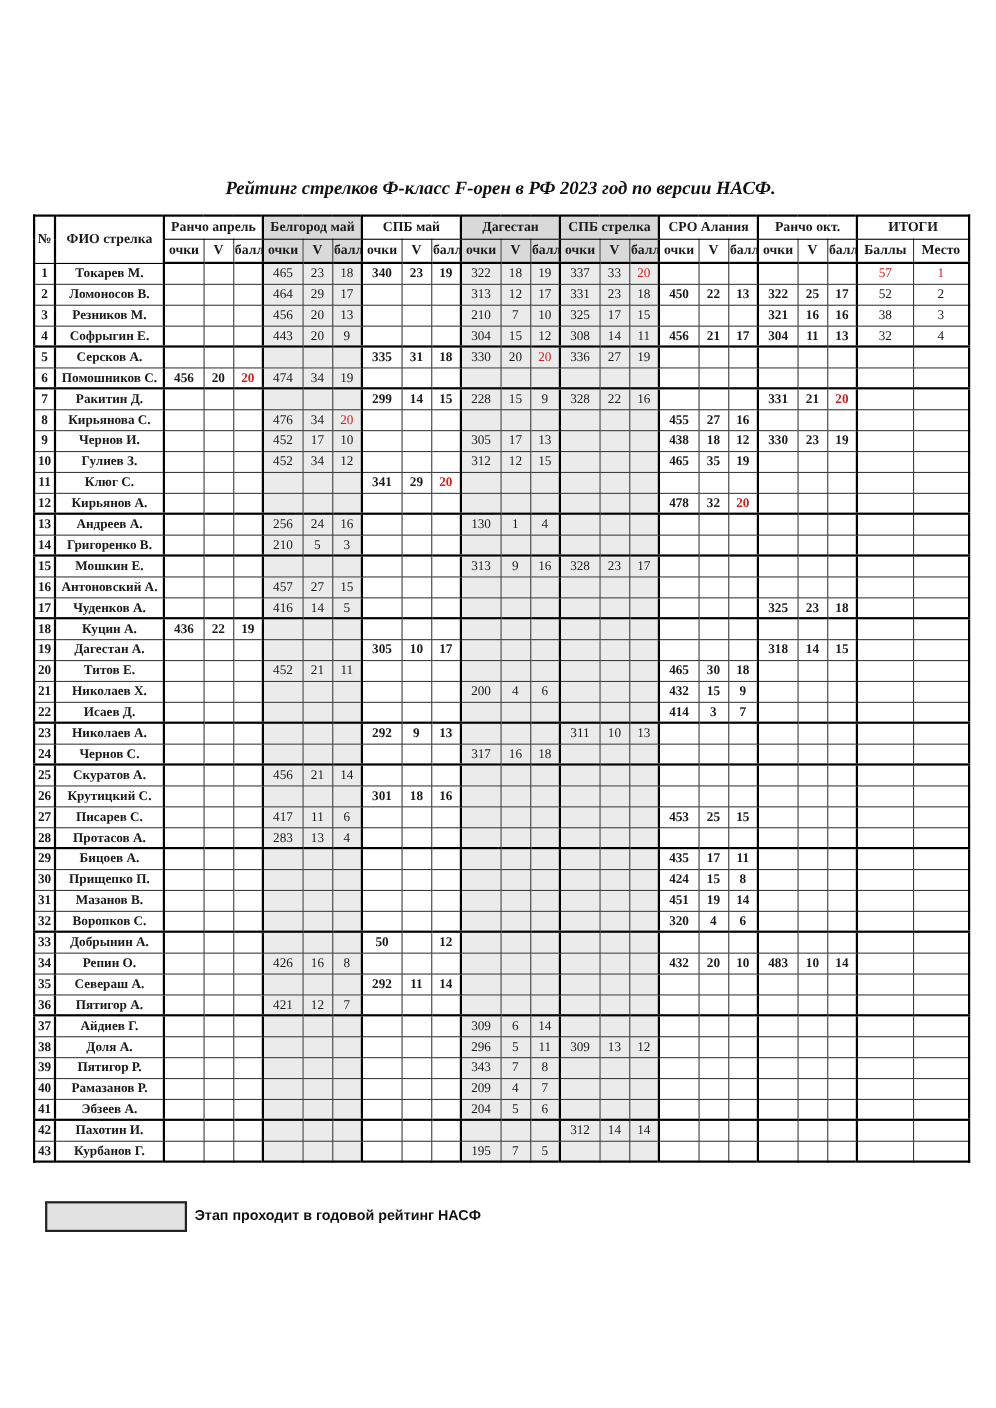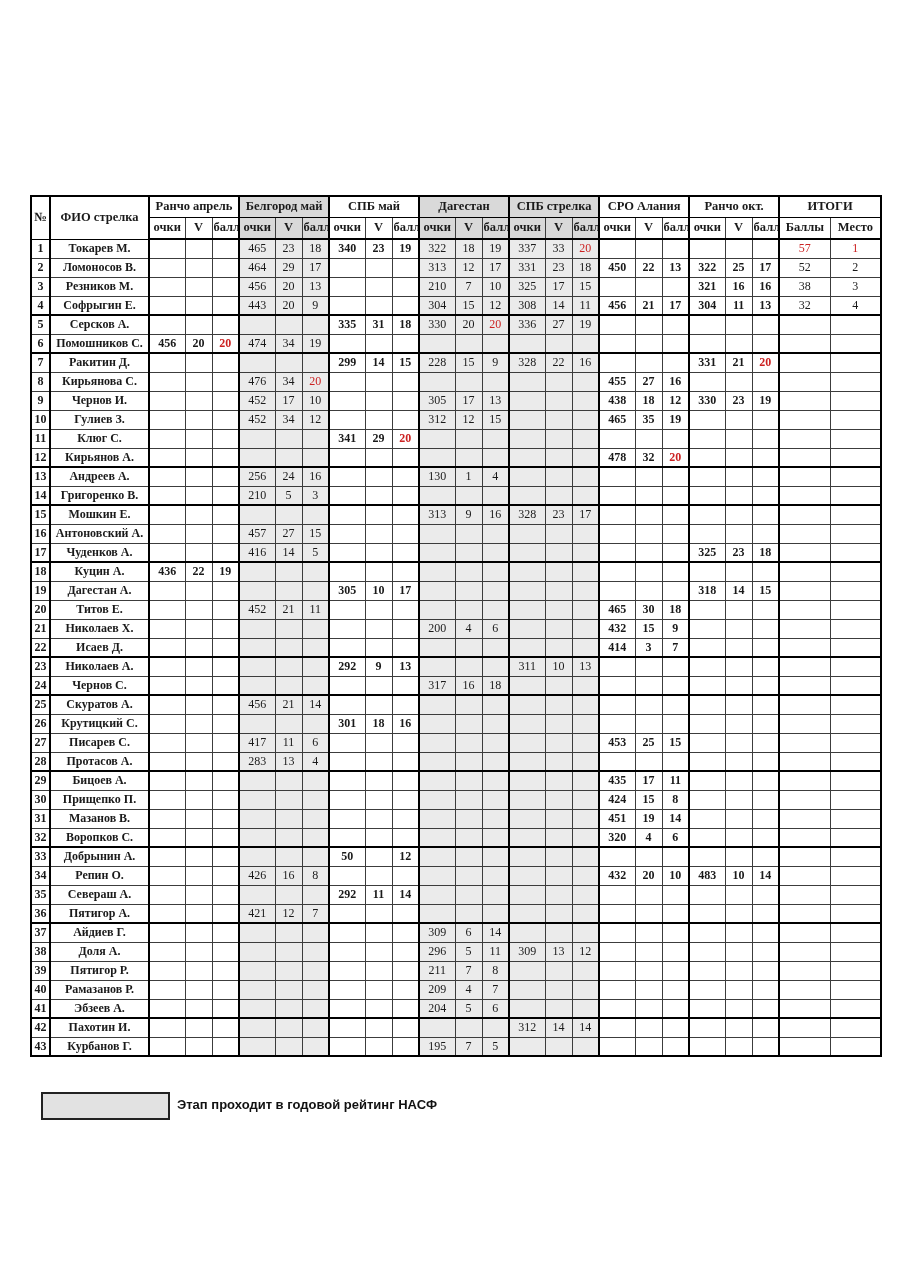--- a/index.html
+++ b/index.html
@@ -41,20 +41,21 @@
   .legend-label {
     position:absolute; left:177px; top:1097px;
     font-family:"Liberation Sans", sans-serif; font-weight:bold;
     font-size:13px; color:#111;
   }
 </style>
 </head>
 <body>
 
 <div class="page">
+  <div class="title">Рейтинг стрелков Ф-класс F-орен в РФ 2023 год по версии НАСФ.</div>
 
   <table class="rating">
     <colgroup>
         <col style="width: 19px;">
         <col style="width: 99px;">
         <col style="width: 36px;">
         <col style="width: 27px;">
         <col style="width: 27px;">
         <col style="width: 36px;">
         <col style="width: 27px;">
@@ -1148,21 +1149,21 @@
           <td class="name gl">Пятигор Р.</td>
           <td class="gl"></td>
           <td></td>
           <td></td>
           <td class="gl shaded-c" style="background: rgb(235, 235, 235);"></td>
           <td class="shaded-c" style="background: rgb(235, 235, 235);"></td>
           <td class="shaded-c" style="background: rgb(235, 235, 235);"></td>
           <td class="gl"></td>
           <td></td>
           <td></td>
-          <td class="gl shaded-c" style="background: rgb(235, 235, 235);">211</td>
+          <td class="gl shaded-c" style="background: rgb(235, 235, 235);">343</td>
           <td class="shaded-c" style="background: rgb(235, 235, 235);">7</td>
           <td class="shaded-c" style="background: rgb(235, 235, 235);">8</td>
           <td class="gl shaded-c" style="background: rgb(235, 235, 235);"></td>
           <td class="shaded-c" style="background: rgb(235, 235, 235);"></td>
           <td class="shaded-c" style="background: rgb(235, 235, 235);"></td>
           <td class="gl"></td>
           <td></td>
           <td></td>
           <td class="gl"></td>
           <td></td>

